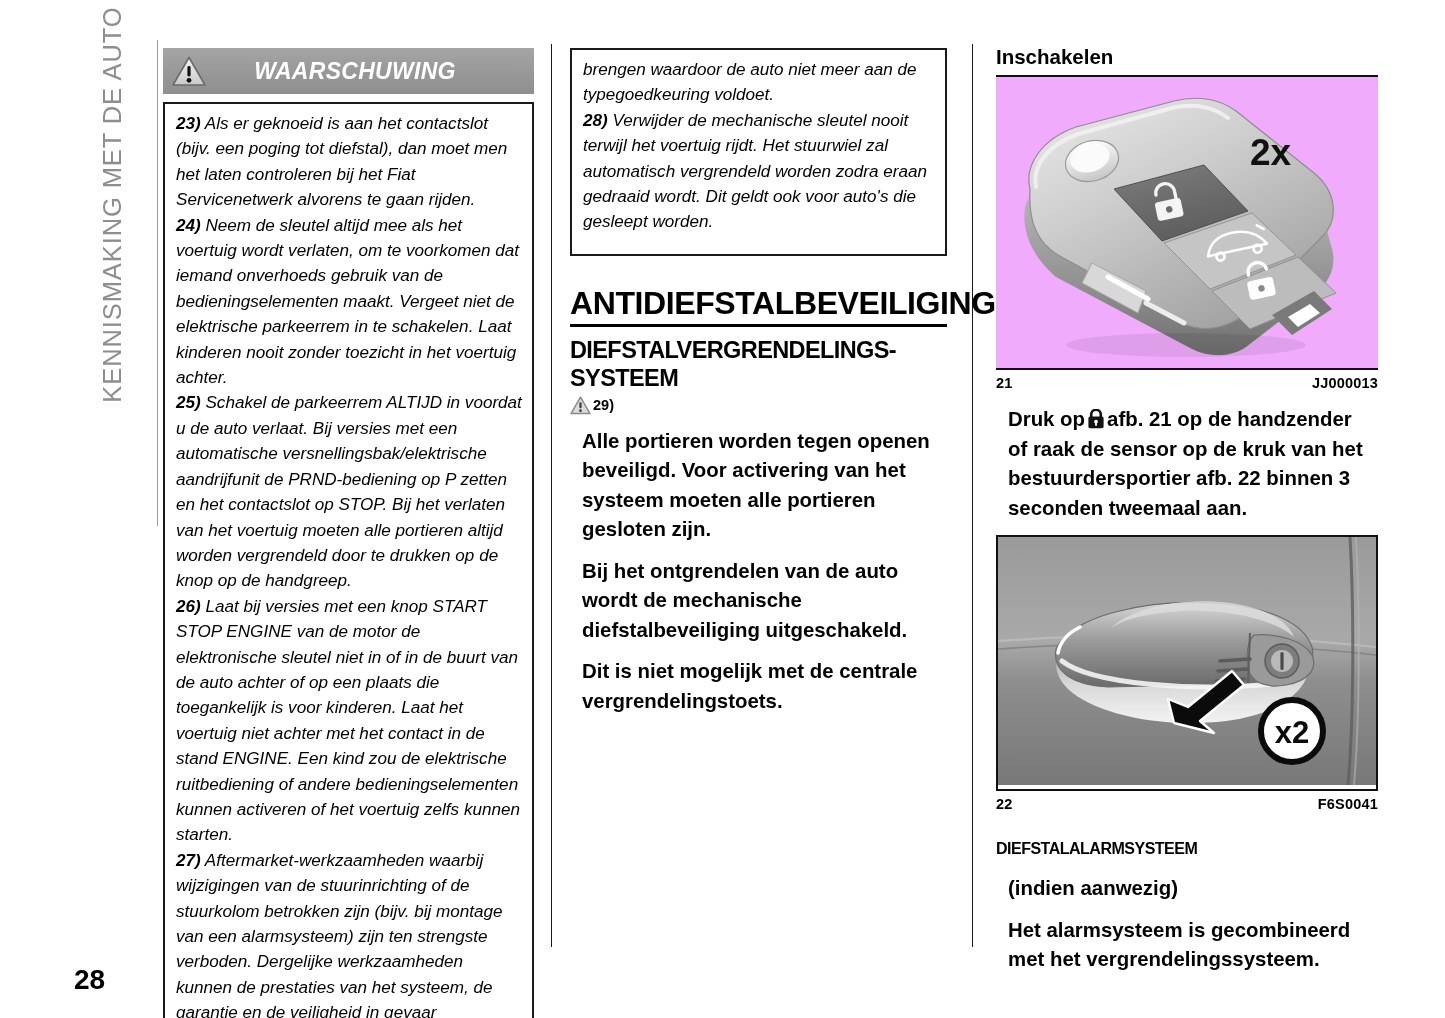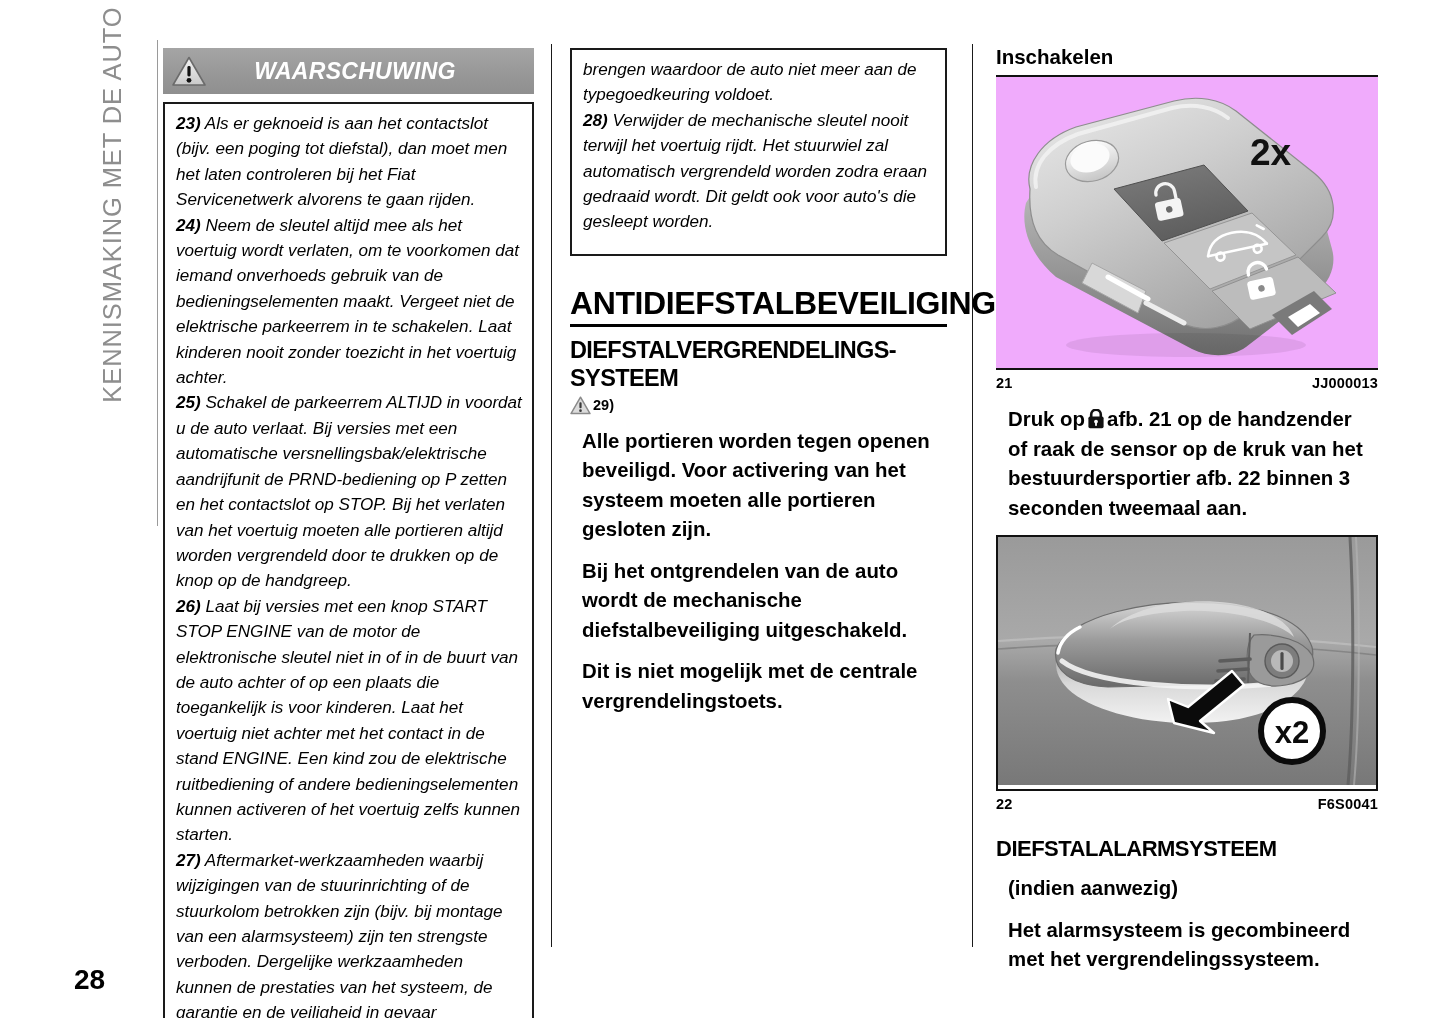--- a/index.html
+++ b/index.html
@@ -99,21 +99,21 @@
   }
   h2.sub {
     margin: 9px 0 4px 0;
     font-size: 23.5px;
     font-weight: bold;
     letter-spacing: -0.6px;
     line-height: 28px;
   }
   h3.sub2 {
     margin: 0 0 0 0;
-    font-size: 22px;
+    font-size: 16px;
     font-weight: bold;
     letter-spacing: -0.5px;
     line-height: 26px;
   }
   h4.fighead {
     margin: 0 0 6px 0;
     font-size: 20.5px;
     font-weight: bold;
   }
 

